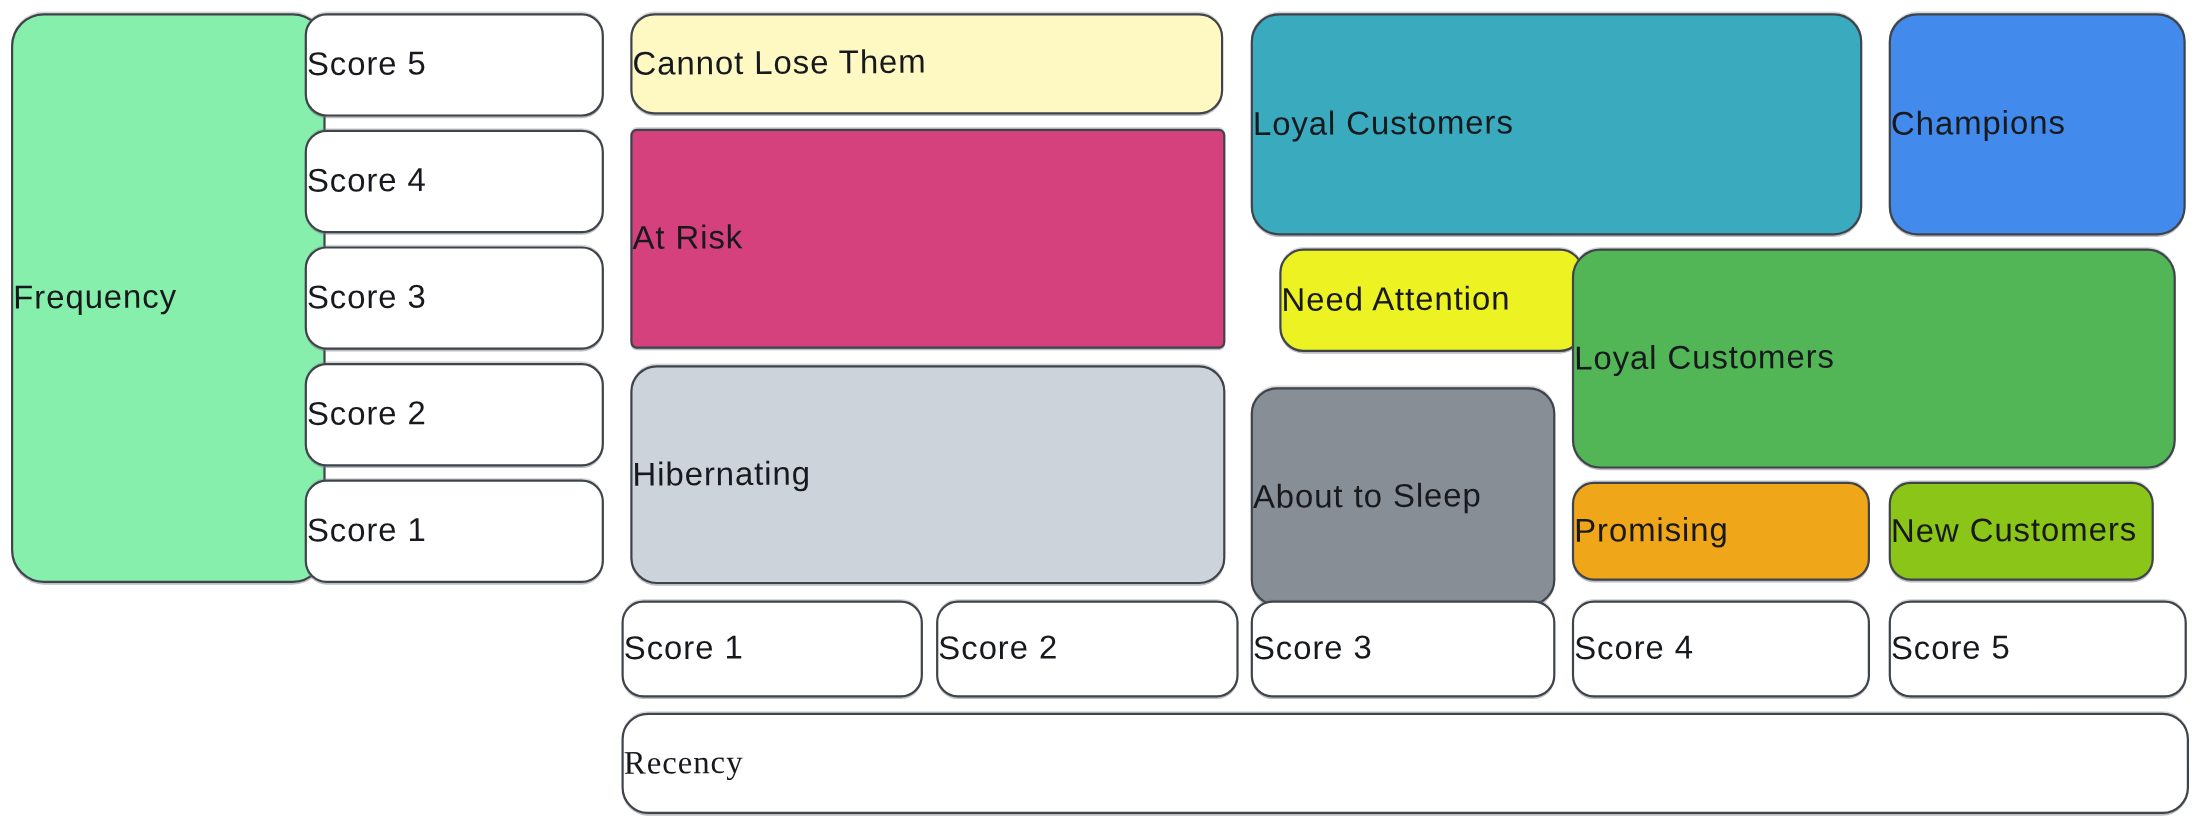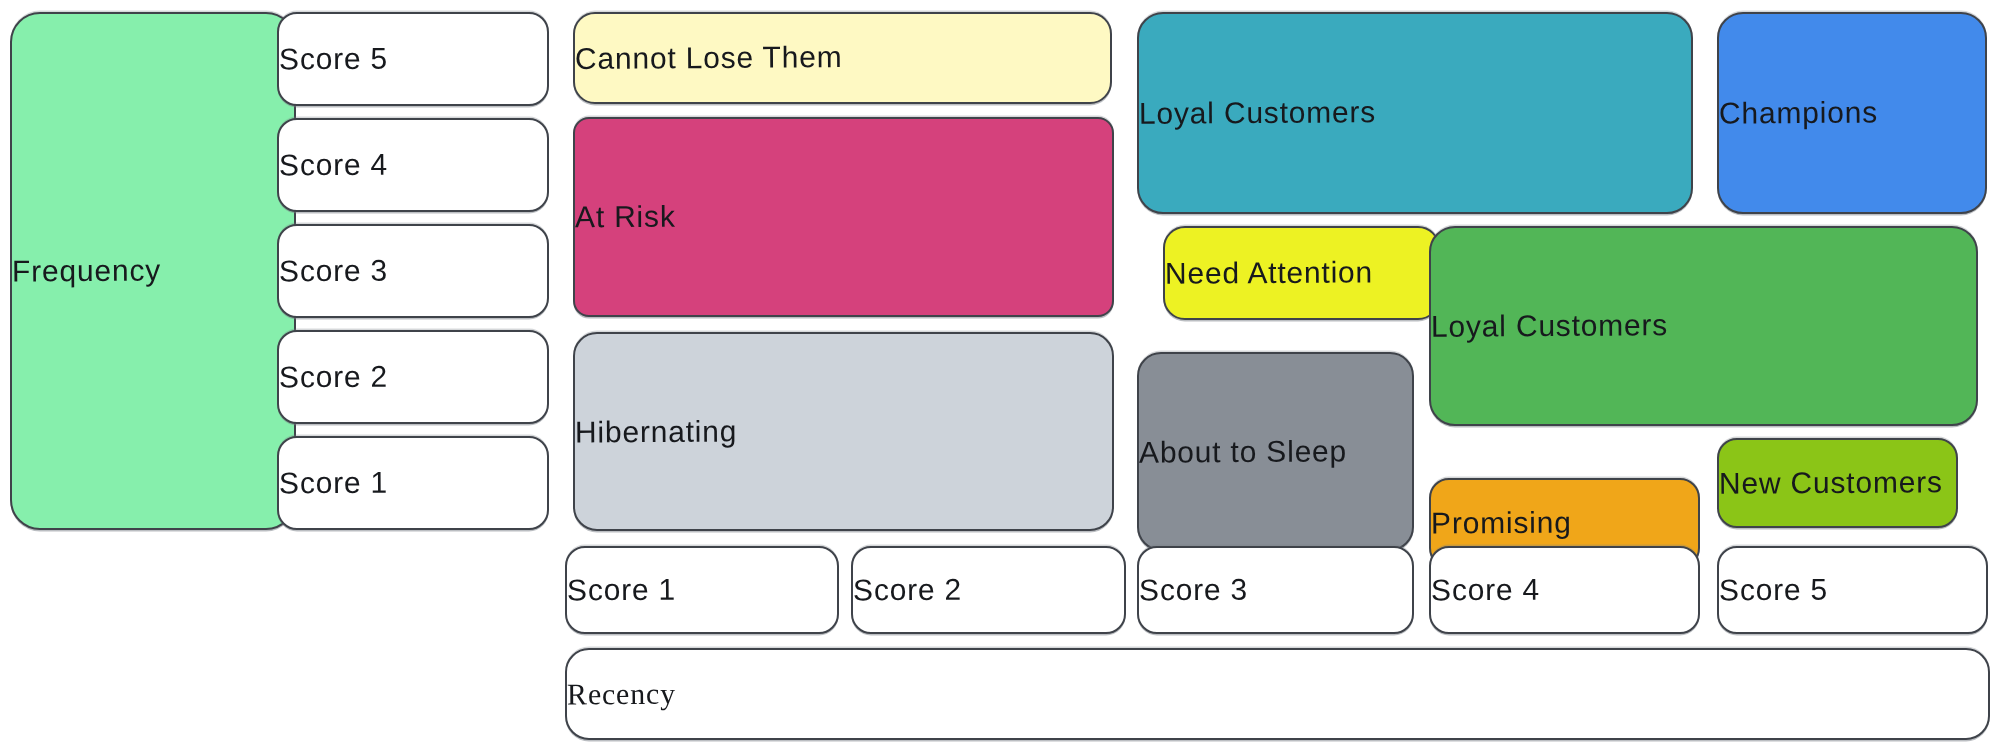--- a/index.html
+++ b/index.html
@@ -55,42 +55,42 @@
     </div>
     <div class="box axis" style="left: 277px; top: 330px; width: 272px; height: 94px; background: rgb(255, 255, 255); border-radius: 20px; border-color: rgb(63, 67, 74);">
       <span class="label" style="color: rgb(23, 25, 29);">Score 2</span>
     </div>
     <div class="box axis" style="left: 277px; top: 436px; width: 272px; height: 94px; background: rgb(255, 255, 255); border-radius: 20px; border-color: rgb(63, 67, 74);">
       <span class="label" style="color: rgb(23, 25, 29);">Score 1</span>
     </div>
     <div class="box segment" style="left: 573px; top: 12px; width: 539px; height: 92px; background: #fef9c3; border-radius: 22px; border-color: rgb(63, 67, 74);">
       <span class="label" style="color: rgb(23, 25, 29);">Cannot Lose Them</span>
     </div>
-    <div class="box segment" style="left: 573px; top: 117px; width: 541px; height: 200px; background: rgb(213, 65, 124); border-radius: 16px; border-color: rgb(63, 67, 74);">
+    <div class="box segment" style="left: 573px; top: 117px; width: 541px; height: 200px; background: rgb(213, 65, 124); border-radius: 6px; border-color: rgb(63, 67, 74);">
       <span class="label" style="color: rgb(23, 25, 29);">At Risk</span>
     </div>
     <div class="box segment" style="left: 573px; top: 332px; width: 541px; height: 199px; background: rgb(205, 211, 218); border-radius: 24px; border-color: rgb(63, 67, 74);">
       <span class="label" style="color: rgb(23, 25, 29);">Hibernating</span>
     </div>
     <div class="box segment" style="left: 1137px; top: 12px; width: 556px; height: 202px; background: rgb(58, 170, 190); border-radius: 26px; border-color: rgb(63, 67, 74);">
       <span class="label" style="color: rgb(23, 25, 29);">Loyal Customers</span>
     </div>
     <div class="box segment" style="left: 1717px; top: 12px; width: 270px; height: 202px; background: rgb(66, 138, 235); border-radius: 26px; border-color: rgb(63, 67, 74);">
       <span class="label" style="color: rgb(23, 25, 29);">Champions</span>
     </div>
     <div class="box segment" style="left: 1163px; top: 226px; width: 277px; height: 94px; background: rgb(237, 242, 35); border-radius: 22px; border-color: rgb(63, 67, 74);">
       <span class="label" style="color: rgb(23, 25, 29);">Need Attention</span>
     </div>
     <div class="box segment" style="left: 1137px; top: 352px; width: 277px; height: 199px; background: rgb(136, 142, 150); border-radius: 24px; border-color: rgb(63, 67, 74);">
       <span class="label" style="color: rgb(23, 25, 29);">About to Sleep</span>
     </div>
     <div class="box segment" style="left: 1429px; top: 226px; width: 549px; height: 200px; background: rgb(82, 182, 87); border-radius: 26px; border-color: rgb(63, 67, 74);">
       <span class="label" style="color: rgb(23, 25, 29);">Loyal Customers</span>
     </div>
-    <div class="box segment" style="left: 1429px; top: 438px; width: 271px; height: 90px; background: rgb(240, 166, 25); border-radius: 20px; border-color: rgb(63, 67, 74); margin-top: 40px;">
+    <div class="box segment" style="left: 1429px; top: 438px; width: 271px; height: 90px; background: rgb(240, 166, 25); border-radius: 20px; border-color: rgb(63, 67, 74);">
       <span class="label" style="color: rgb(23, 25, 29);">Promising</span>
     </div>
     <div class="box segment" style="left: 1717px; top: 438px; width: 241px; height: 90px; background: rgb(139, 197, 23); border-radius: 20px; border-color: rgb(63, 67, 74);">
       <span class="label" style="color: rgb(23, 25, 29);">New Customers</span>
     </div>
     <div class="box axis" style="left: 565px; top: 546px; width: 274px; height: 88px; background: rgb(255, 255, 255); border-radius: 20px; border-color: rgb(63, 67, 74);">
       <span class="label" style="color: rgb(23, 25, 29);">Score 1</span>
     </div>
     <div class="box axis" style="left: 851px; top: 546px; width: 275px; height: 88px; background: rgb(255, 255, 255); border-radius: 20px; border-color: rgb(63, 67, 74);">
       <span class="label" style="color: rgb(23, 25, 29);">Score 2</span>

